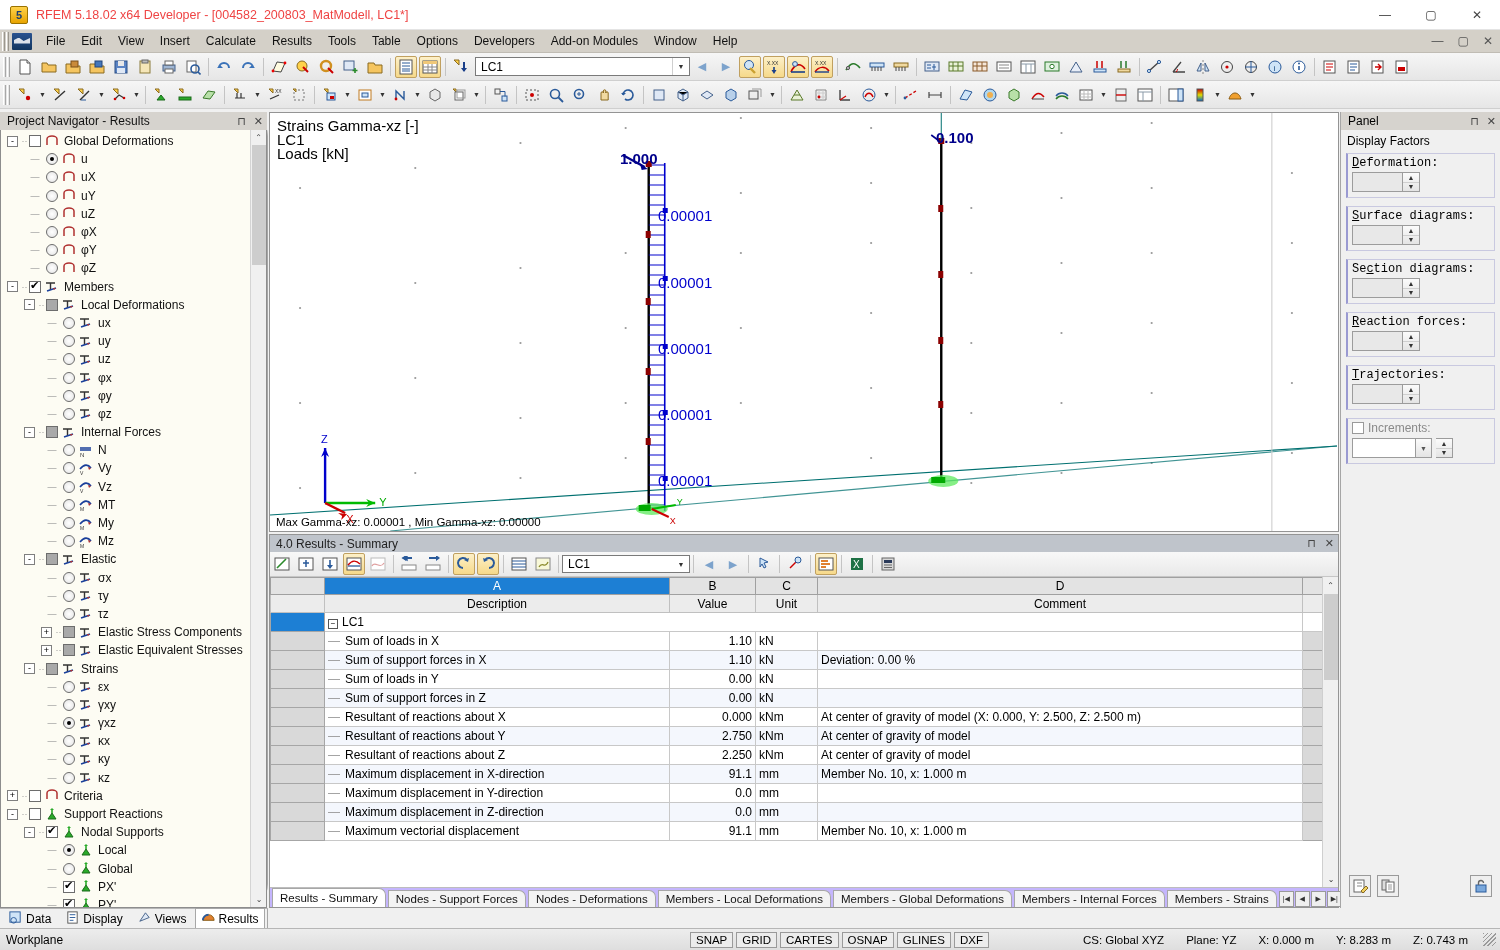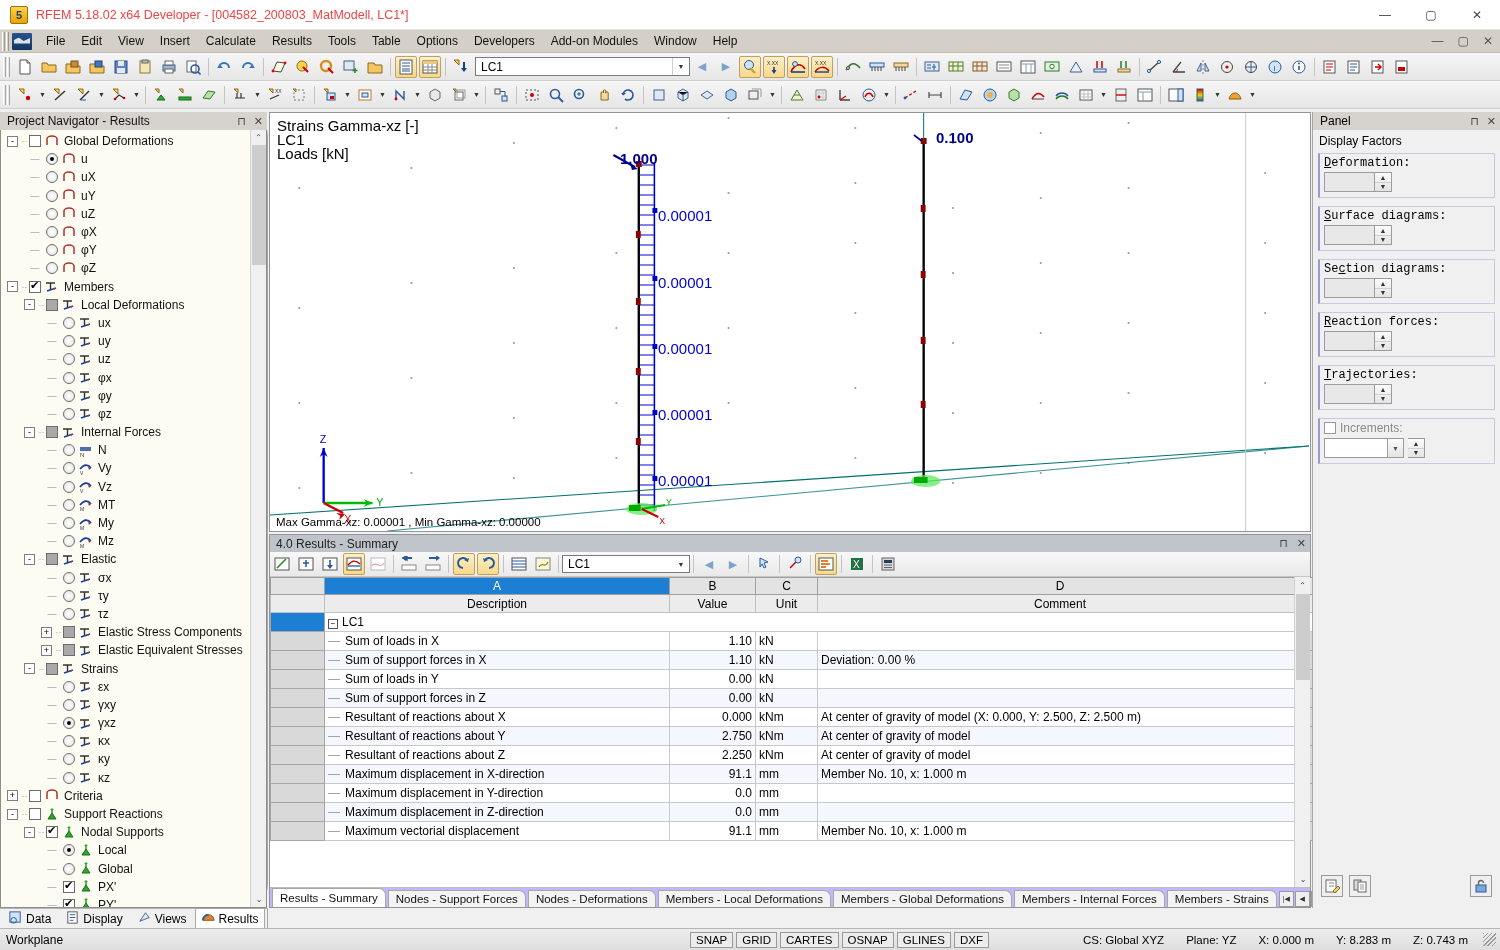--- a/index.html
+++ b/index.html
@@ -147,21 +147,21 @@
              border-top: 1px solid #bdbdbd; padding-left: 2px; }
   .xtab { height: 17px; padding: 0 7px; font-size: 11.5px; line-height: 17px;
           background: #f3f3f3; border: 1px solid #a7a7a7; border-bottom: none;
           border-radius: 0 7px 0 0; margin-right: 2px; color:#111; white-space: nowrap; }
   .xtab.active { background: #fff; height: 19px; line-height: 19px; font-weight: normal; }
   .tabnav { margin-left: auto; display: flex; gap: 1px; padding-right: 3px; }
   .tabnav div { width: 15px; height: 16px; border: 1px solid #9a9a9a; background: #efefef;
                 display: flex; align-items: center; justify-content: center; font-size: 7px; color:#333;}
 
   
-  .rpanel { width: 188px; background: #f0f0f0; border-left: 1px solid #a6a6a6;
+  .rpanel { width: 160px; background: #f0f0f0; border-left: 1px solid #a6a6a6;
             display: flex; flex-direction: column; }
   .rp-head { height: 18px; background: #d6d3ce; display: flex; align-items: center;
              padding: 0 4px 0 7px; font-size: 12px; }
   .rp-head .sp { margin-left:auto; display:flex; gap:8px; color:#444; font-size:11px;}
   .rp-body { flex: 1; padding: 3px 5px 0 5px; overflow: hidden; }
   .rp-title { font-size: 12px; margin: 1px 0 5px 1px; }
   .fgroup { border: 1px solid #c9c9e0; border-left: 2px solid #9a9ad2; margin-bottom: 8px;
             padding: 2px 4px 5px 4px; background: #f0f0f0; }
   .flabel { font-size: 12px; margin-bottom: 2px; font-family: Liberation Mono, monospace; }
   .flabel u { text-decoration: underline; }

